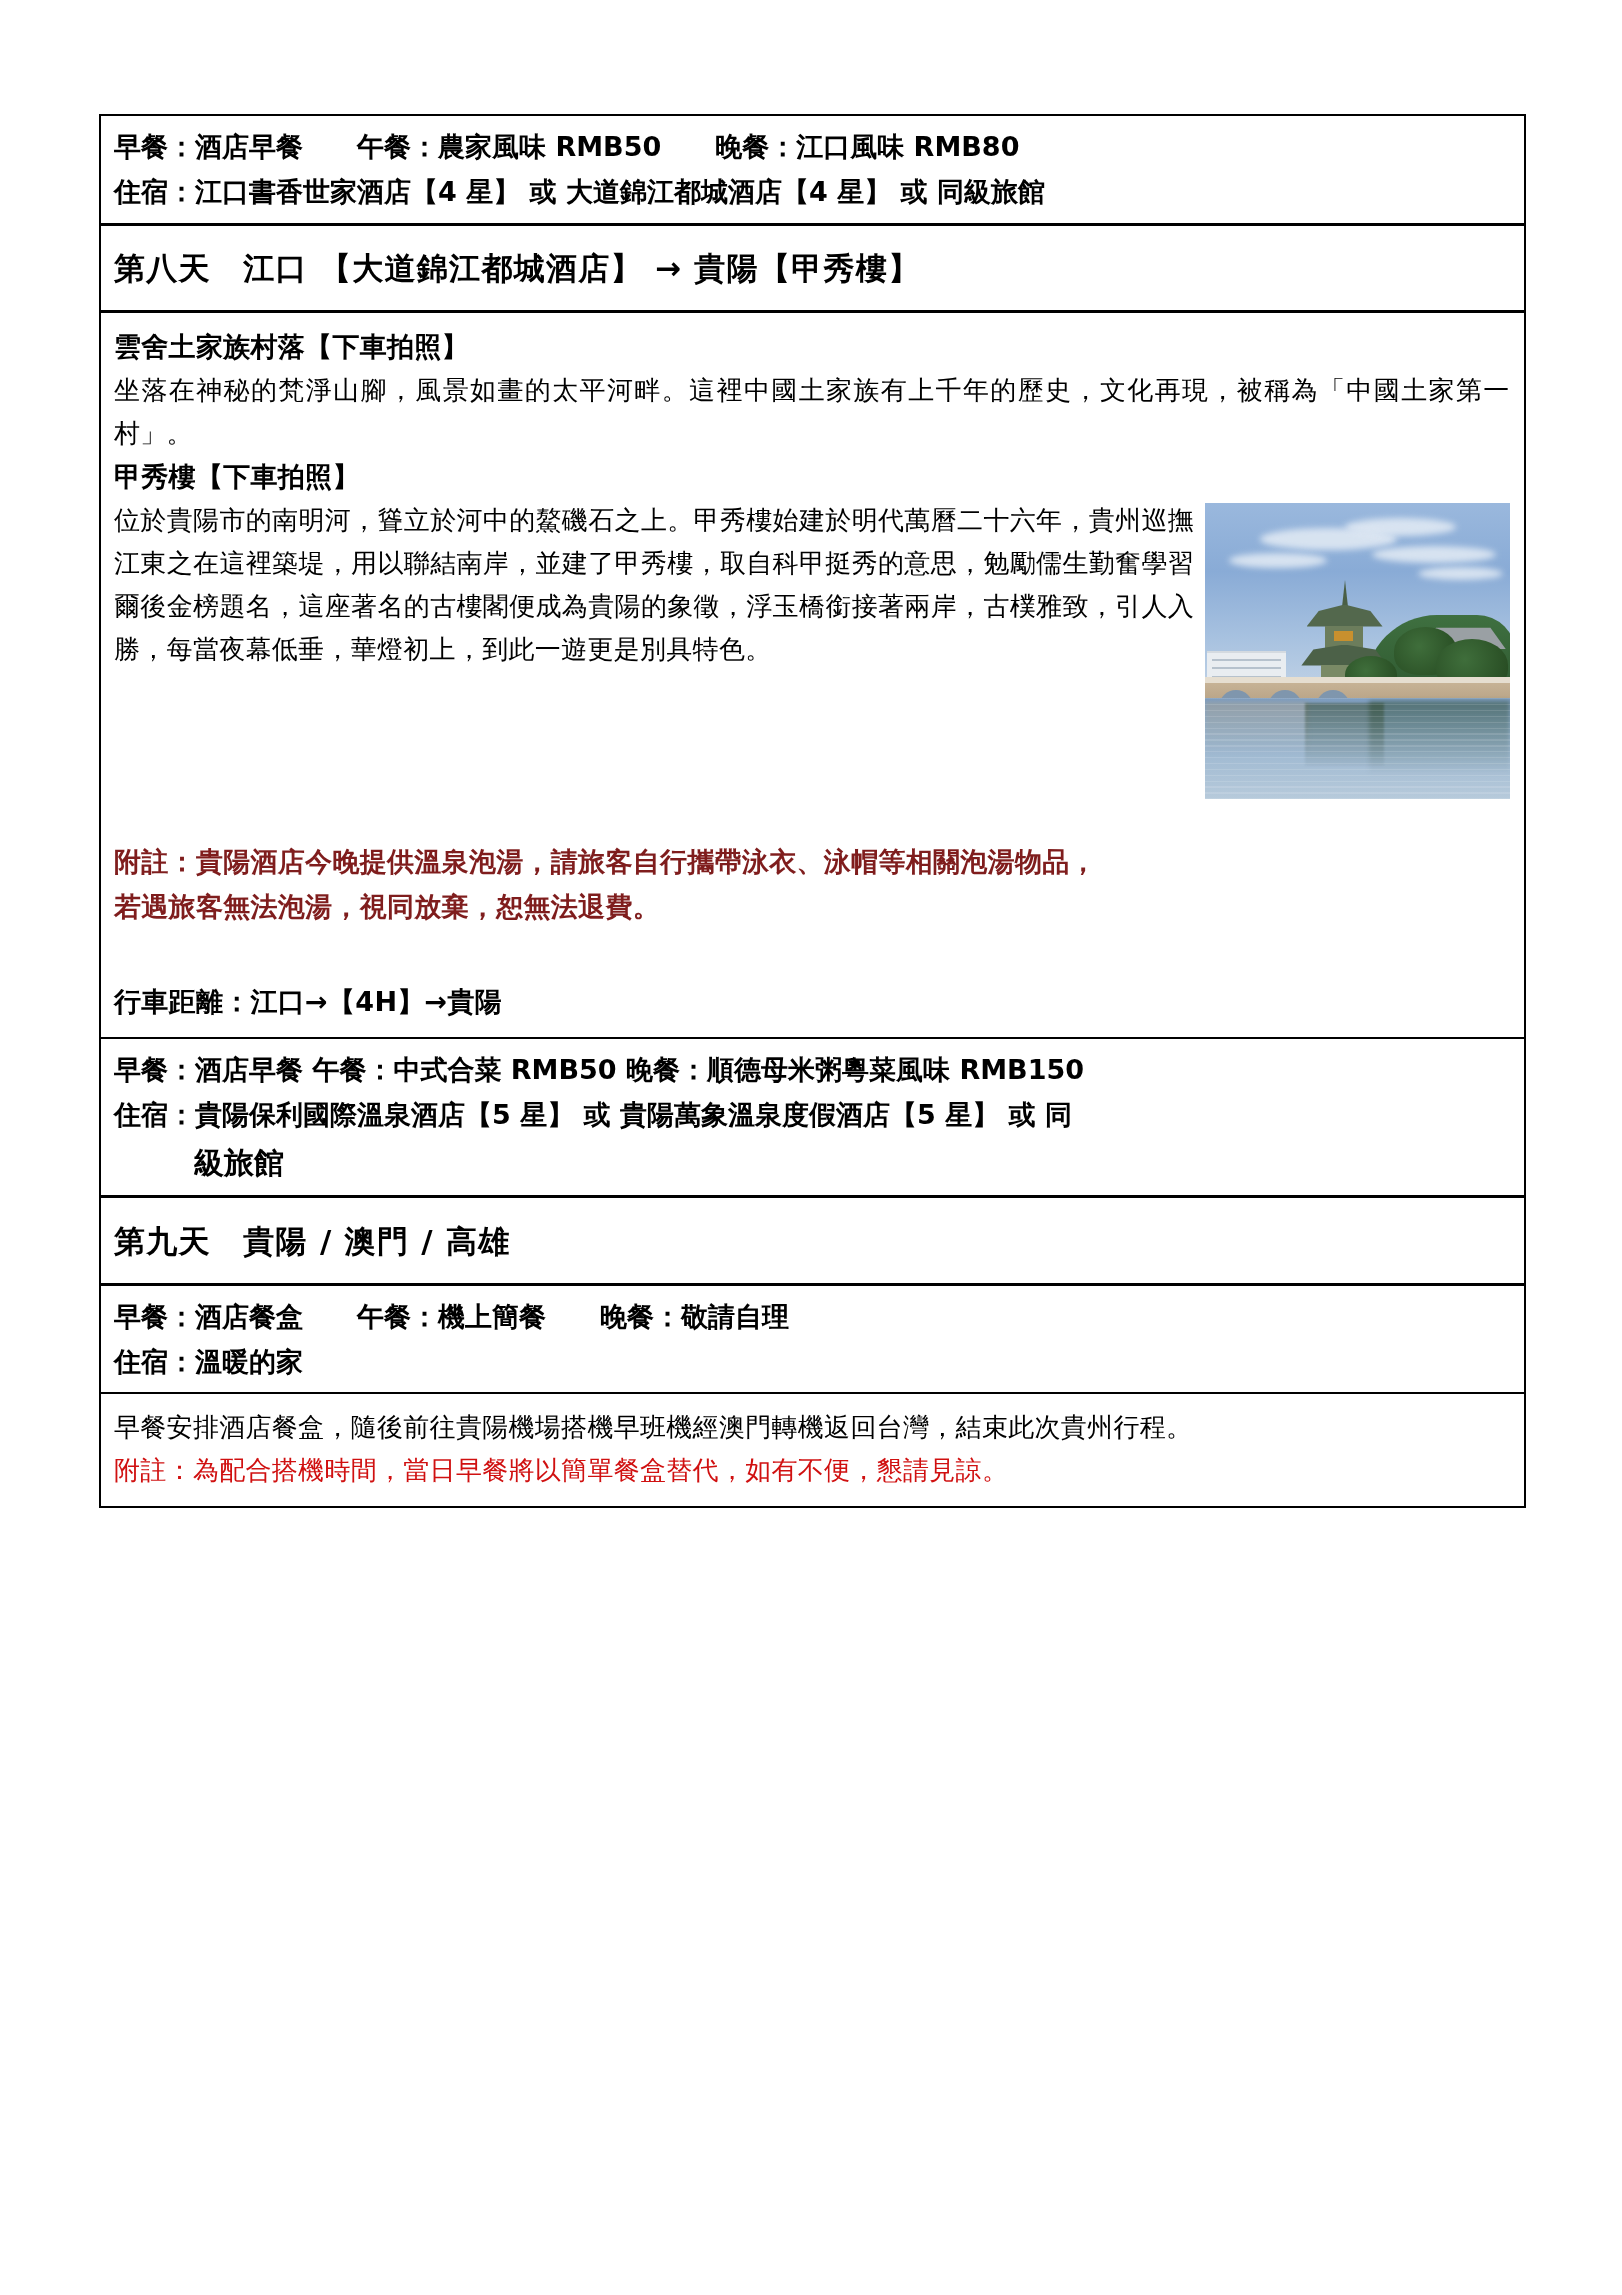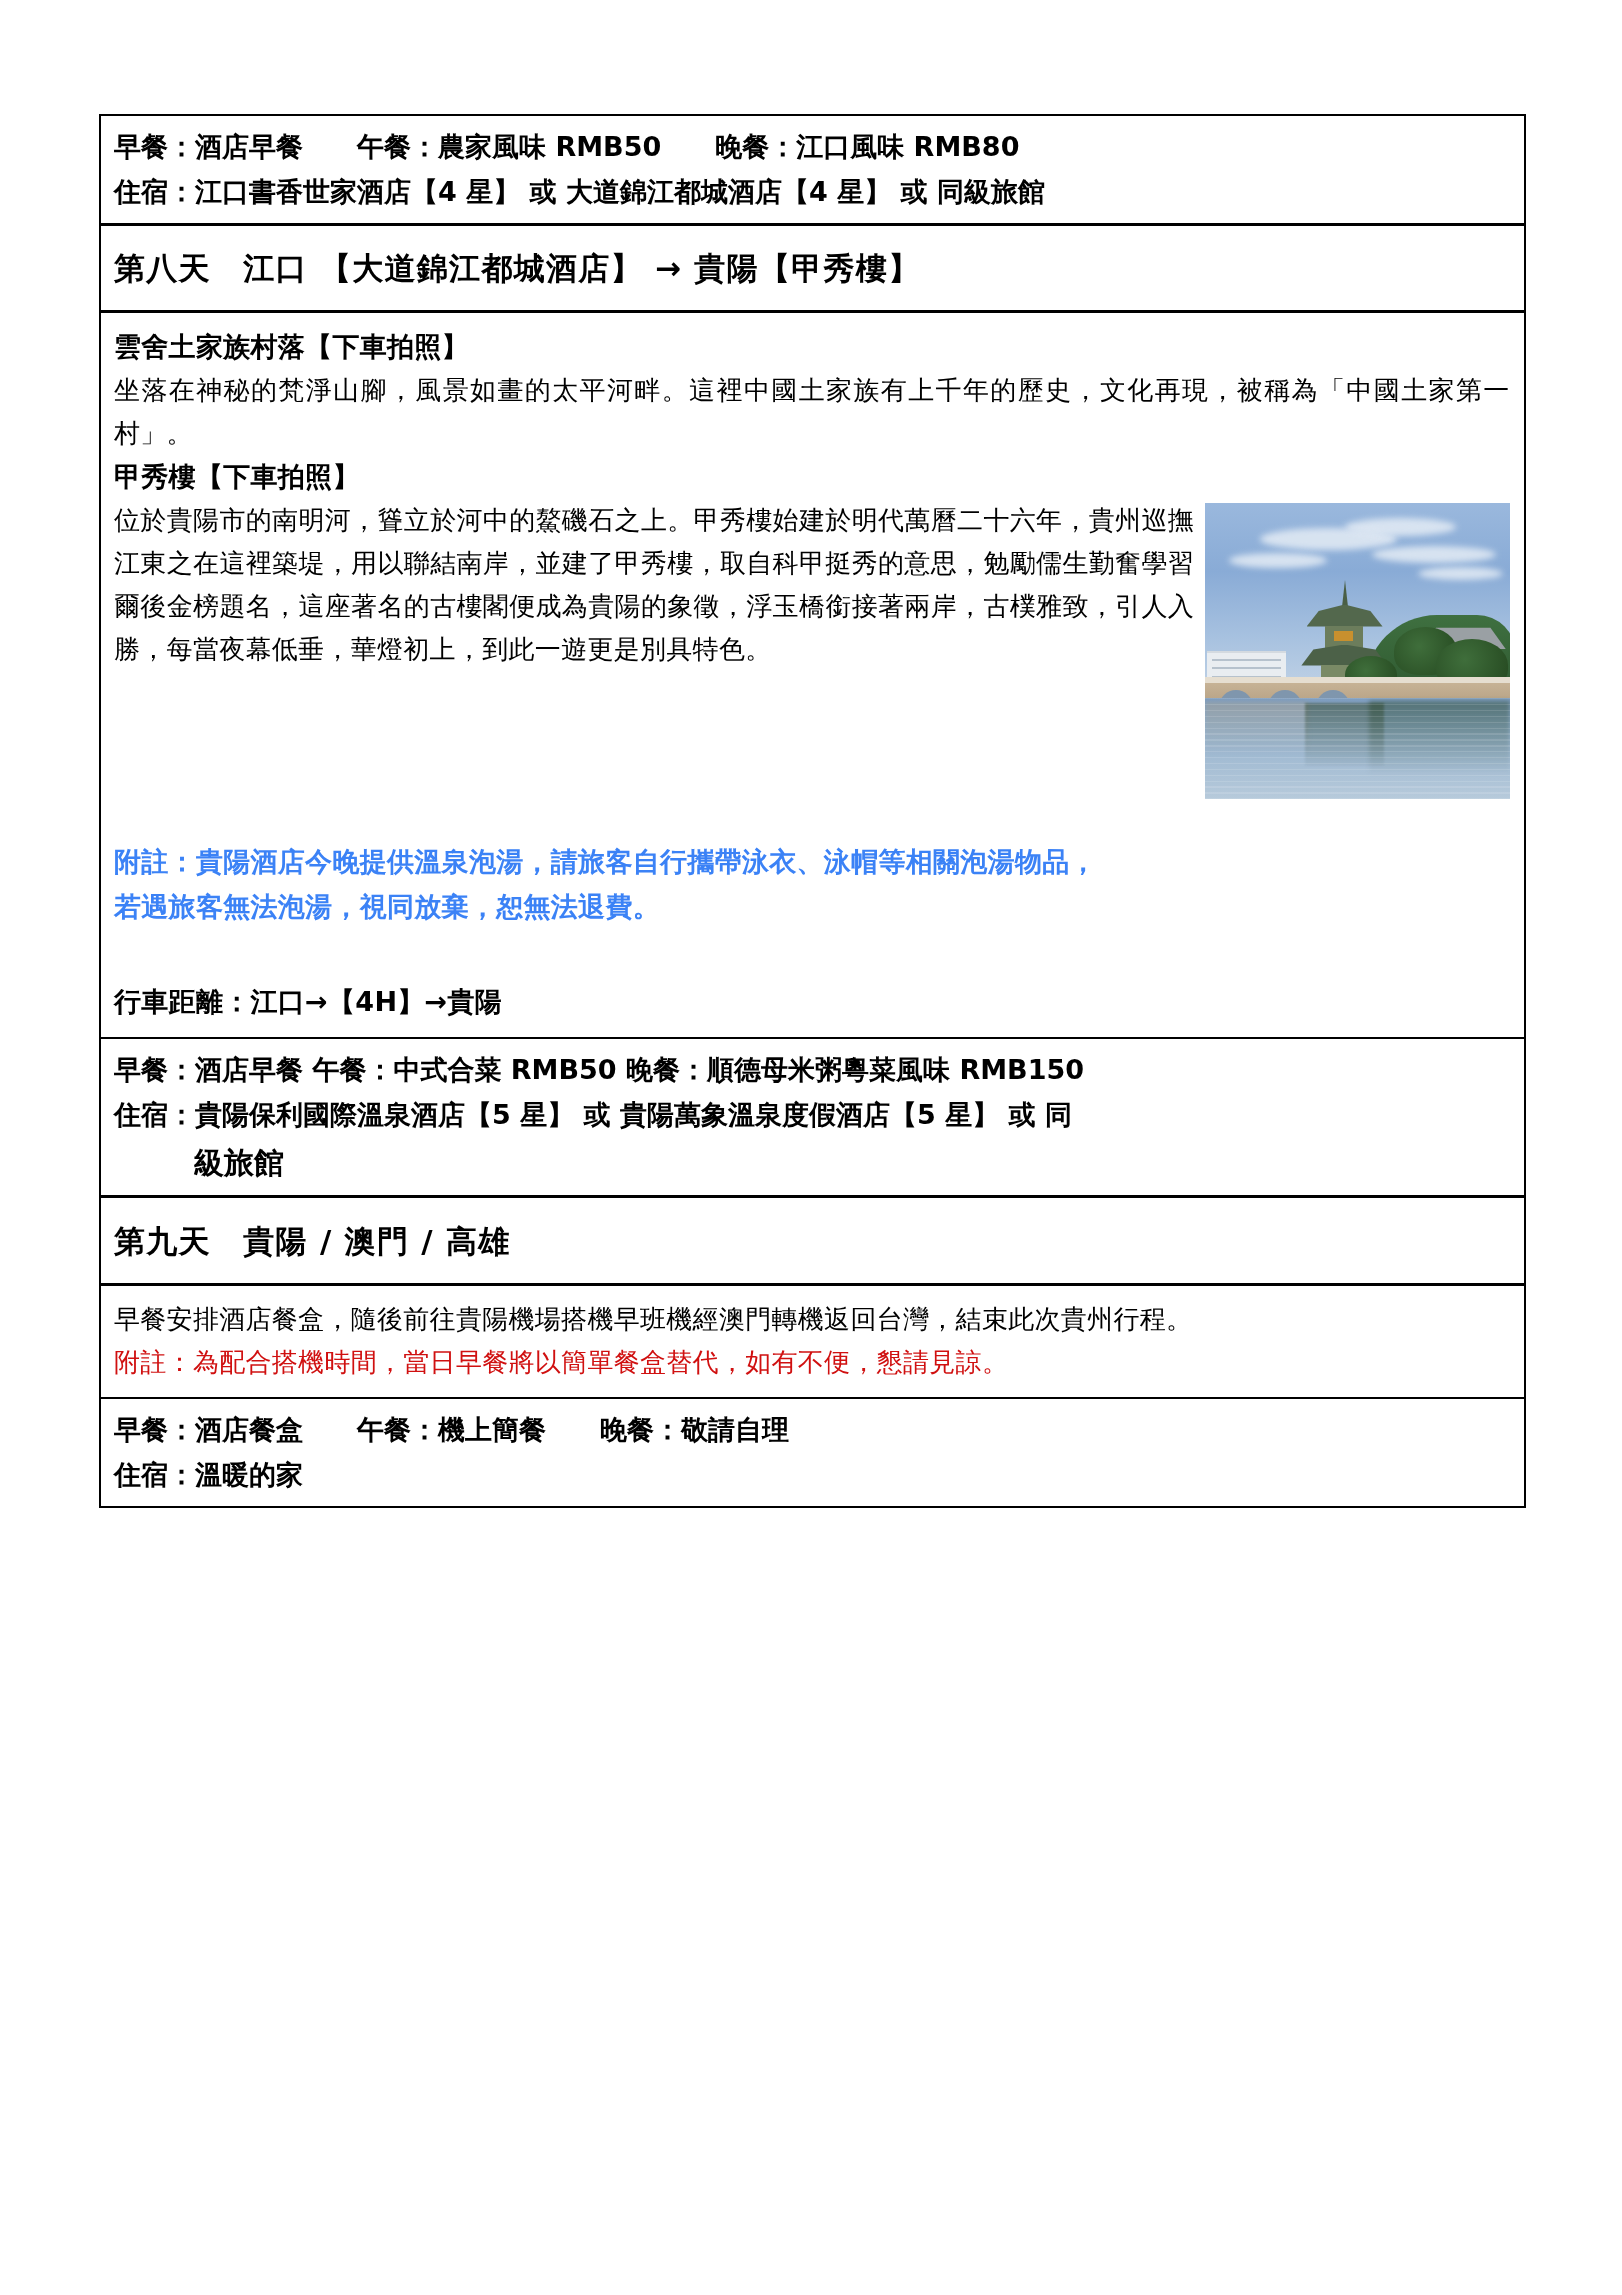--- a/index.html
+++ b/index.html
@@ -88,21 +88,21 @@
 
   .body-text {
     font-size: 26px;
     line-height: 1.66;
     letter-spacing: 0.3px;
     text-align: justify;
     text-justify: inter-character;
   }
 
   .note-red-bold {
-    color: #3b82f6;
+    color: #7f1d1d;
     font-weight: bold;
     font-size: 27px;
     line-height: 1.66;
     letter-spacing: 0.3px;
   }
 
   .note-red {
     color: #D01010;
     font-size: 26px;
     line-height: 1.66;
@@ -367,32 +367,32 @@
       </tr>
 
       <tr class="day-header-row">
         <td>
           <div class="day-title">第九天　貴陽 / 澳門 / 高雄</div>
         </td>
       </tr>
 
       <tr>
         <td>
+          <div class="cell meals">
+            <div class="meal-line">早餐：酒店餐盒　　午餐：機上簡餐　　晚餐：敬請自理</div>
+            <div class="meal-line">住宿：溫暖的家</div>
+          </div>
+        </td>
+      </tr>
+
+      <tr>
+        <td>
           <div class="cell">
             <div class="body-text">早餐安排酒店餐盒，隨後前往貴陽機場搭機早班機經澳門轉機返回台灣，結束此次貴州行程。</div>
             <div class="note-red">附註：為配合搭機時間，當日早餐將以簡單餐盒替代，如有不便，懇請見諒。</div>
           </div>
         </td>
       </tr>
 
-      <tr>
-        <td>
-          <div class="cell meals">
-            <div class="meal-line">早餐：酒店餐盒　　午餐：機上簡餐　　晚餐：敬請自理</div>
-            <div class="meal-line">住宿：溫暖的家</div>
-          </div>
-        </td>
-      </tr>
-
     </tbody>
   </table>
 </div>
 
 
 </body></html>

